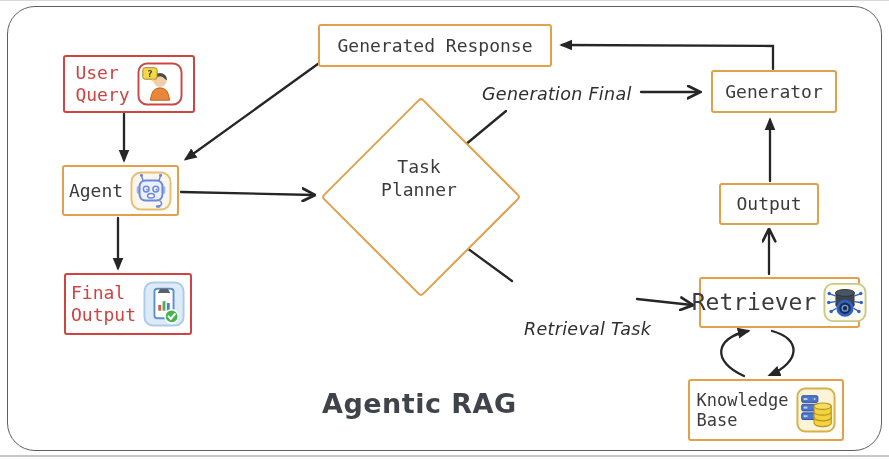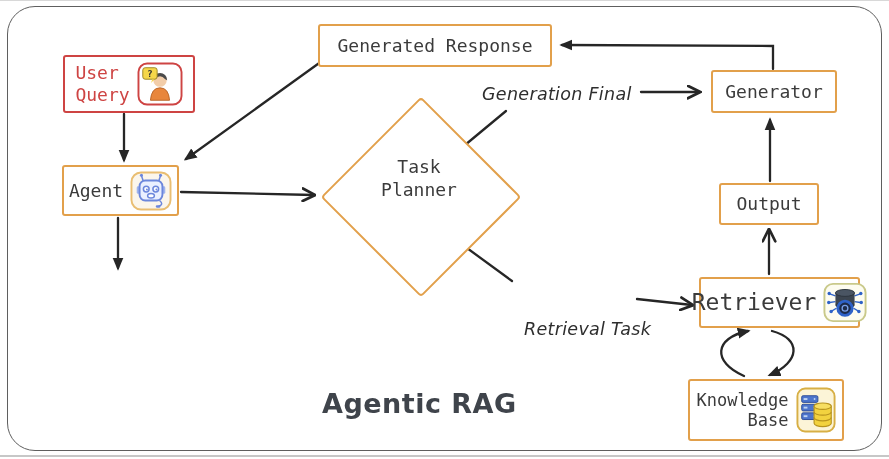--- a/index.html
+++ b/index.html
@@ -90,20 +90,34 @@
       <rect x="1.5" y="1.5" width="45" height="43" rx="9" fill="#fff" stroke="#CE4443" stroke-width="2"></rect>
       <path d="M14 40 Q15 27 24 27 Q33 27 34 40 Z" fill="#E8863C" stroke="#b9662a" stroke-width="1"></path>
       <circle cx="24" cy="19" r="7" fill="#F2CDA9"></circle>
       <path d="M16.5 19 a7.5 7.5 0 0 1 15 0 l-2 -1 q-5.5 -6 -11 0 Z" fill="#4a4a4a"></path>
       <rect x="6" y="6" width="15" height="12" rx="2.5" fill="#F5D74A" stroke="#9a8424" stroke-width="1"></rect>
       <path d="M16 18 l-1.5 4 l4 -4 Z" fill="#F5D74A"></path>
       <text x="13.5" y="15.5" font-size="10" font-weight="bold" fill="#333" text-anchor="middle">?</text>
     </svg>
   </div>
 
+  <div class="node red" style="left:64px;top:273px;width:128px;height:62px;">
+    <div class="lbl ml redtext">Final
+Output</div>
+    <svg class="icon" width="42" height="46" viewBox="0 0 44 48">
+      <rect x="1.5" y="1.5" width="41" height="45" rx="9" fill="#DCEBF7" stroke="#AECCE8" stroke-width="2"></rect>
+      <rect x="12" y="8" width="20" height="31" rx="3" fill="#fff" stroke="#5E8FCB" stroke-width="2"></rect>
+      <path d="M18 8 h8 l2.5 4.5 h-13 Z" fill="#5b5f66"></path>
+      <rect x="16" y="25" width="3" height="6" fill="#D9534F"></rect>
+      <rect x="20.5" y="21" width="3" height="10" fill="#4FAE57"></rect>
+      <rect x="25" y="23" width="3" height="8" fill="#4A7FD0"></rect>
+      <circle cx="30" cy="37" r="7" fill="#43B649" stroke="#fff" stroke-width="1.6"></circle>
+      <path d="M26.8 37 l2.3 2.6 l4.2 -5" fill="none" stroke="#fff" stroke-width="2.2" stroke-linecap="round"></path>
+    </svg>
+  </div>
 
   <div class="node orange" style="left:318px;top:24px;width:234px;height:43px;">
     <div class="lbl">Generated Response</div>
   </div>
 
   <div class="diamond"></div>
   <div class="diamond-label">Task
 Planner</div>
 
   <div class="node orange" style="left:711px;top:70px;width:126px;height:43px;">
@@ -136,21 +150,21 @@
       </g>
       <rect x="13" y="11" width="20" height="13" fill="#3C4550"></rect>
       <ellipse cx="23" cy="11" rx="10" ry="3.6" fill="#4A5563" stroke="#2b333d" stroke-width="1"></ellipse>
       <ellipse cx="23" cy="24" rx="10" ry="3.6" fill="#323b45"></ellipse>
       <circle cx="23" cy="27" r="7.5" fill="#1C2B4A" stroke="#2E62C8" stroke-width="3"></circle>
       <circle cx="23" cy="27" r="3" fill="none" stroke="#7AA0E8" stroke-width="1.4"></circle>
     </svg>
   </div>
 
   <div class="node orange" style="left:688px;top:379px;width:156px;height:62px;">
-    <div class="lbl ml" style="font-size:17px;text-align:right;">Knowledge
+    <div class="lbl ml" style="font-size:17px;text-align:left;">Knowledge
 Base</div>
     <svg class="icon" width="40" height="46" viewBox="0 0 42 48">
       <rect x="1.5" y="1.5" width="39" height="45" rx="8" fill="#FCF4D7" stroke="#D7AF45" stroke-width="2"></rect>
       <g>
         <rect x="6" y="9" width="17" height="7" rx="1.5" fill="#4D75CC" stroke="#2E4E99" stroke-width="1"></rect>
         <rect x="6" y="18" width="17" height="7" rx="1.5" fill="#4D75CC" stroke="#2E4E99" stroke-width="1"></rect>
         <rect x="6" y="27" width="17" height="7" rx="1.5" fill="#4D75CC" stroke="#2E4E99" stroke-width="1"></rect>
         <rect x="8" y="11.5" width="4" height="2" fill="#BFD4F2"></rect>
         <rect x="8" y="20.5" width="4" height="2" fill="#BFD4F2"></rect>
         <rect x="8" y="29.5" width="4" height="2" fill="#BFD4F2"></rect>

